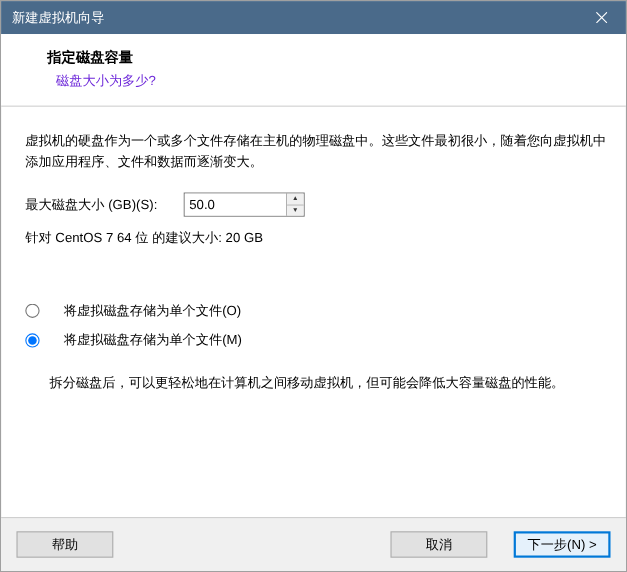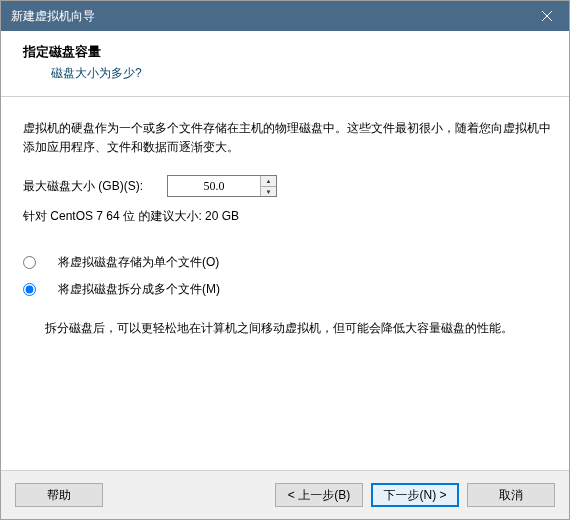--- a/index.html
+++ b/index.html
@@ -41,24 +41,25 @@
     .header {
       background: #ffffff;
       border-bottom: 1px solid #cfcfcf;
       padding: 12px 22px 14px 22px;
     }
     .header-title {
       font-weight: bold;
       font-size: 13px;
       color: #000;
       margin-bottom: 4px;
+      margin-left: 20px;
     }
     .header-subtitle {
       font-size: 12px;
-      color: #0c4a6e;
+      color: #6d28d9;
       margin-left: 28px;
     }
     .content {
       flex: 1;
       padding: 22px 10px 10px 22px;
       color: #000;
       line-height: 1.6;
     }
     .desc { margin-bottom: 18px; }
     .size-row {
@@ -72,45 +73,45 @@
       position: relative;
       display: inline-flex;
       align-items: stretch;
       border: 1px solid #7a7a7a;
       height: 22px;
       background: #fff;
     }
     .size-input {
       width: 92px;
       border: none;
-      text-align: center;
+      text-align: left;
       padding: 0 4px;
       font-size: 12px;
-      font-family: Liberation Serif, serif;
+      font-family: Liberation Sans, sans-serif;
       outline: none;
     }
     .spinner {
       display: flex;
       flex-direction: column;
       width: 16px;
       border-left: 1px solid #b0b0b0;
     }
     .spin-btn {
       flex: 1;
       display: flex;
       align-items: center;
       justify-content: center;
       font-size: 6px;
       line-height: 1;
       cursor: pointer;
       background: #f0f0f0;
       color: #333;
     }
     .spin-btn:first-child { border-bottom: 1px solid #b0b0b0; }
-    .recommend { margin-bottom: 26px; }
+    .recommend { margin-bottom: 46px; }
     .radio-group { margin-bottom: 10px; }
     .radio-item {
       display: flex;
       align-items: center;
       gap: 22px;
       margin-bottom: 8px;
       cursor: pointer;
     }
     .radio-item input[type="radio"] {
       width: 13px;
@@ -120,21 +121,21 @@
     .radio-desc {
       margin-left: 22px;
       margin-top: 20px;
       line-height: 1.6;
     }
     .footer {
       border-top: 1px solid #cfcfcf;
       padding: 12px 14px;
       display: flex;
       align-items: center;
-      gap: 8px;
+      gap: 24px;
       background: #f0f0f0;
     }
     .footer-spacer { flex: 1; }
     .btn {
       min-width: 88px;
       height: 24px;
       border: 1px solid #adadad;
       background: #e1e1e1;
       font-size: 12px;
       font-family: inherit;
@@ -189,27 +190,26 @@
 
     <div class="recommend">针对 CentOS 7 64 位 的建议大小: 20 GB</div>
 
     <div class="radio-group">
       <label class="radio-item">
         <input type="radio" name="diskmode" style="">
         <span>将虚拟磁盘存储为单个文件(O)</span>
       </label>
       <label class="radio-item">
         <input type="radio" name="diskmode" checked="" style="">
-        <span>将虚拟磁盘拆分成多个文件(M)</span>
+        <span>将虚拟磁盘存储为单个文件(M)</span>
       </label>
       <div class="radio-desc">拆分磁盘后，可以更轻松地在计算机之间移动虚拟机，但可能会降低大容量磁盘的性能。</div>
     </div>
   </div>
 
   <div class="footer">
     <button class="btn">帮助</button>
     <div class="footer-spacer"></div>
-    <button class="btn">&lt; 上一步(B)</button>
+    <button class="btn">取消</button>
     <button class="btn btn-primary">下一步(N) &gt;</button>
-    <button class="btn">取消</button>
   </div>
 
 </div>
 
 </body></html>

